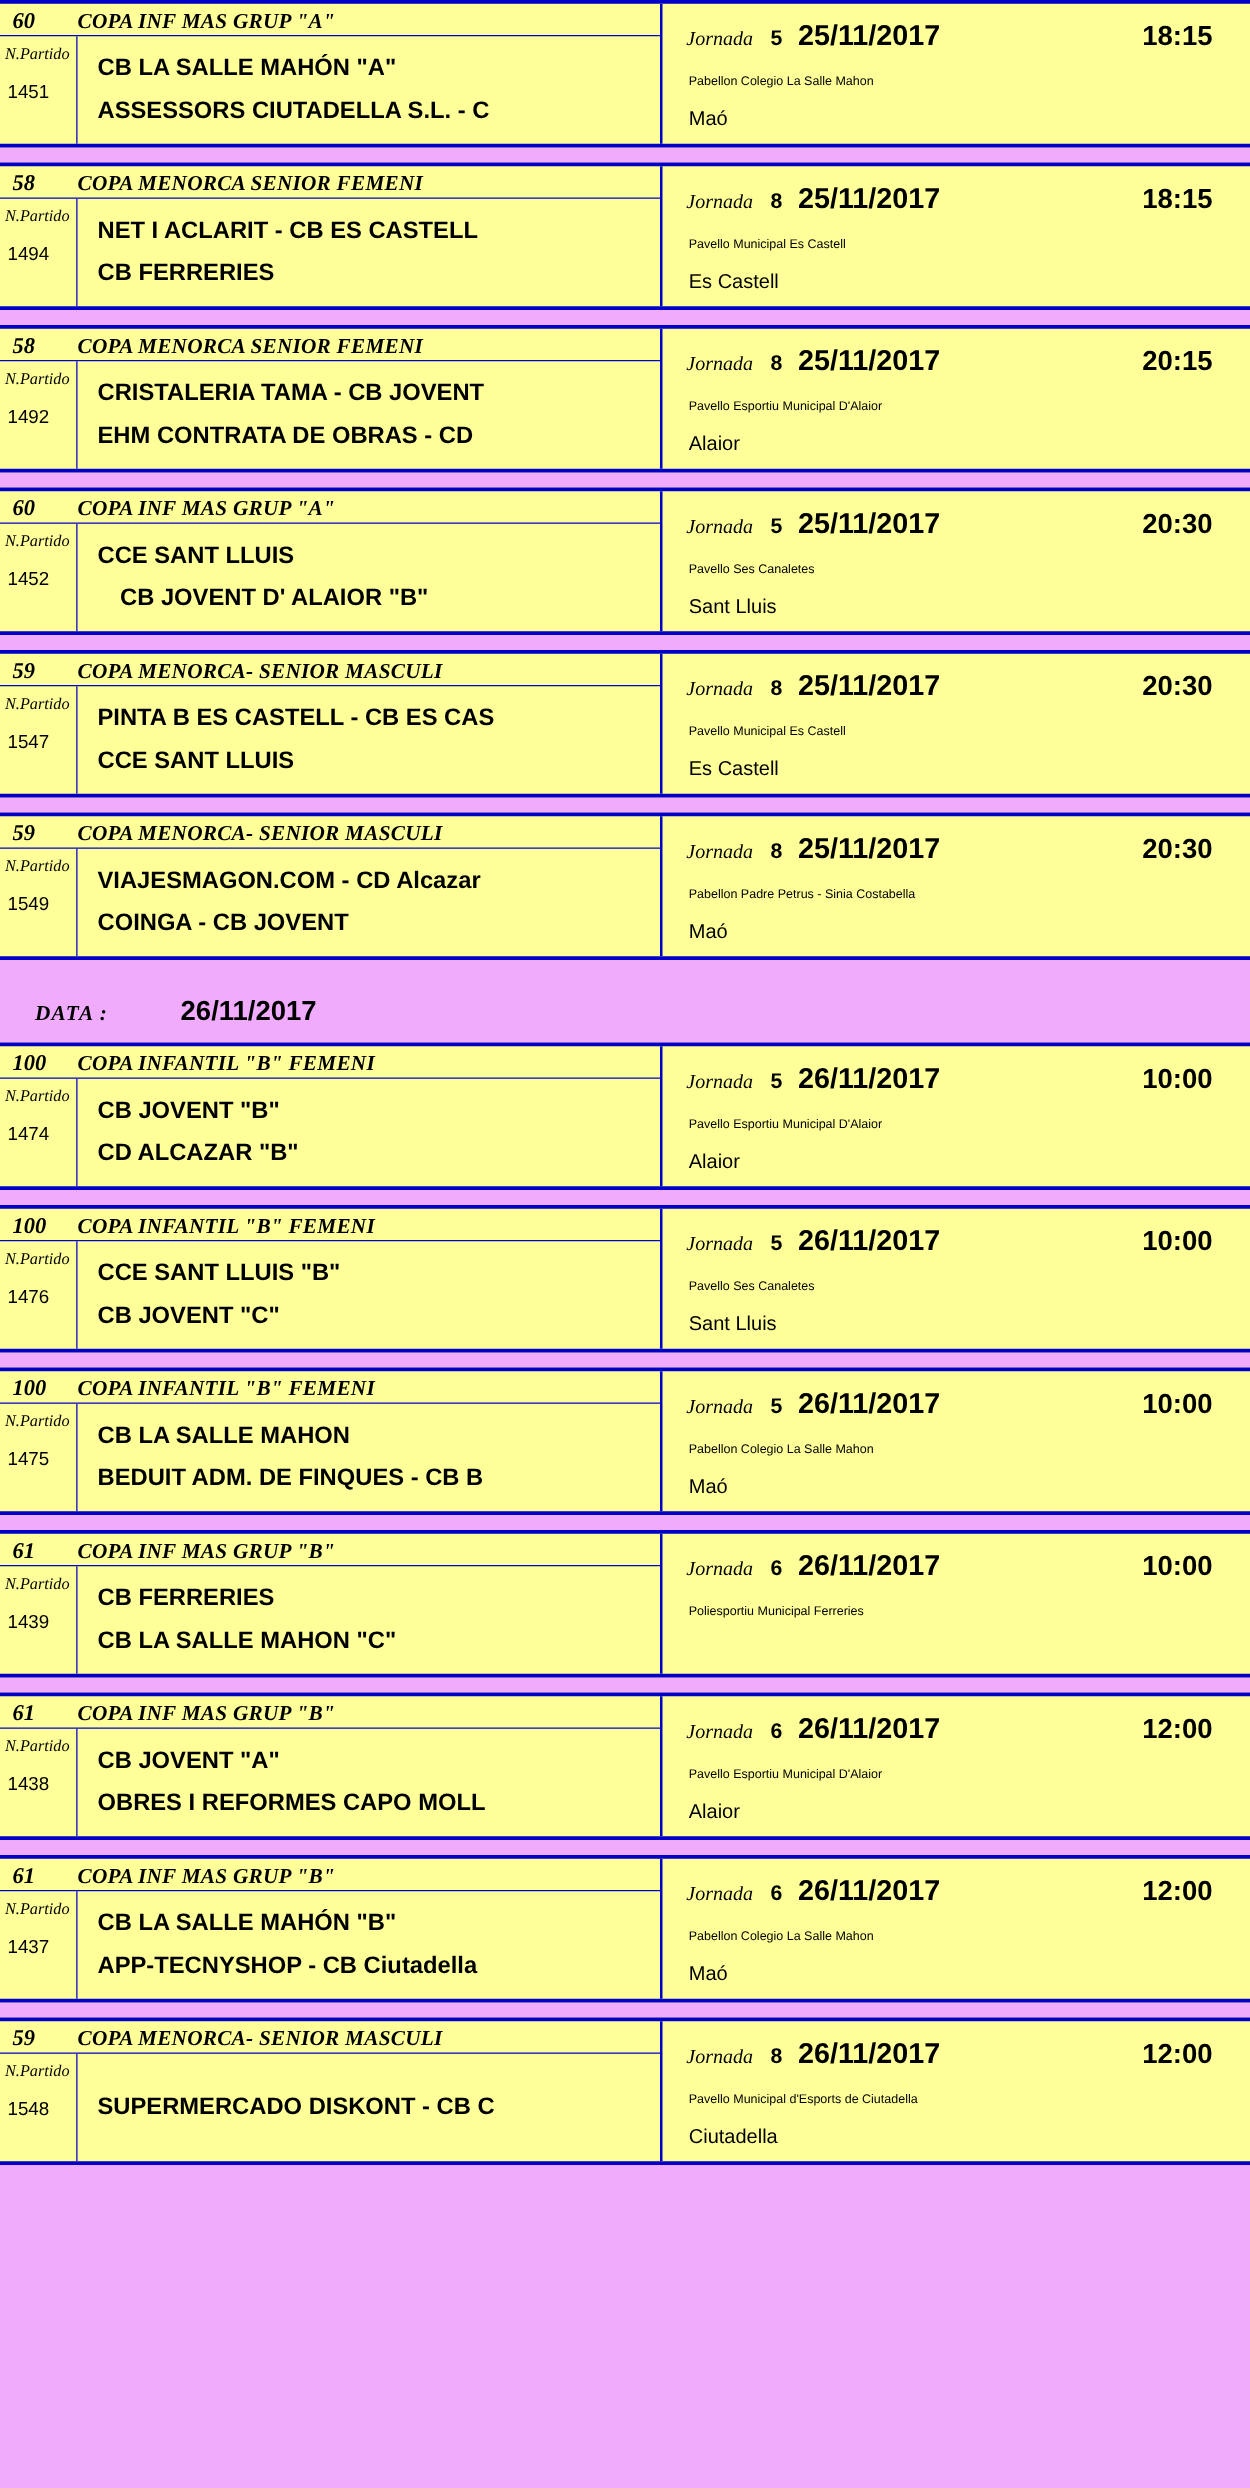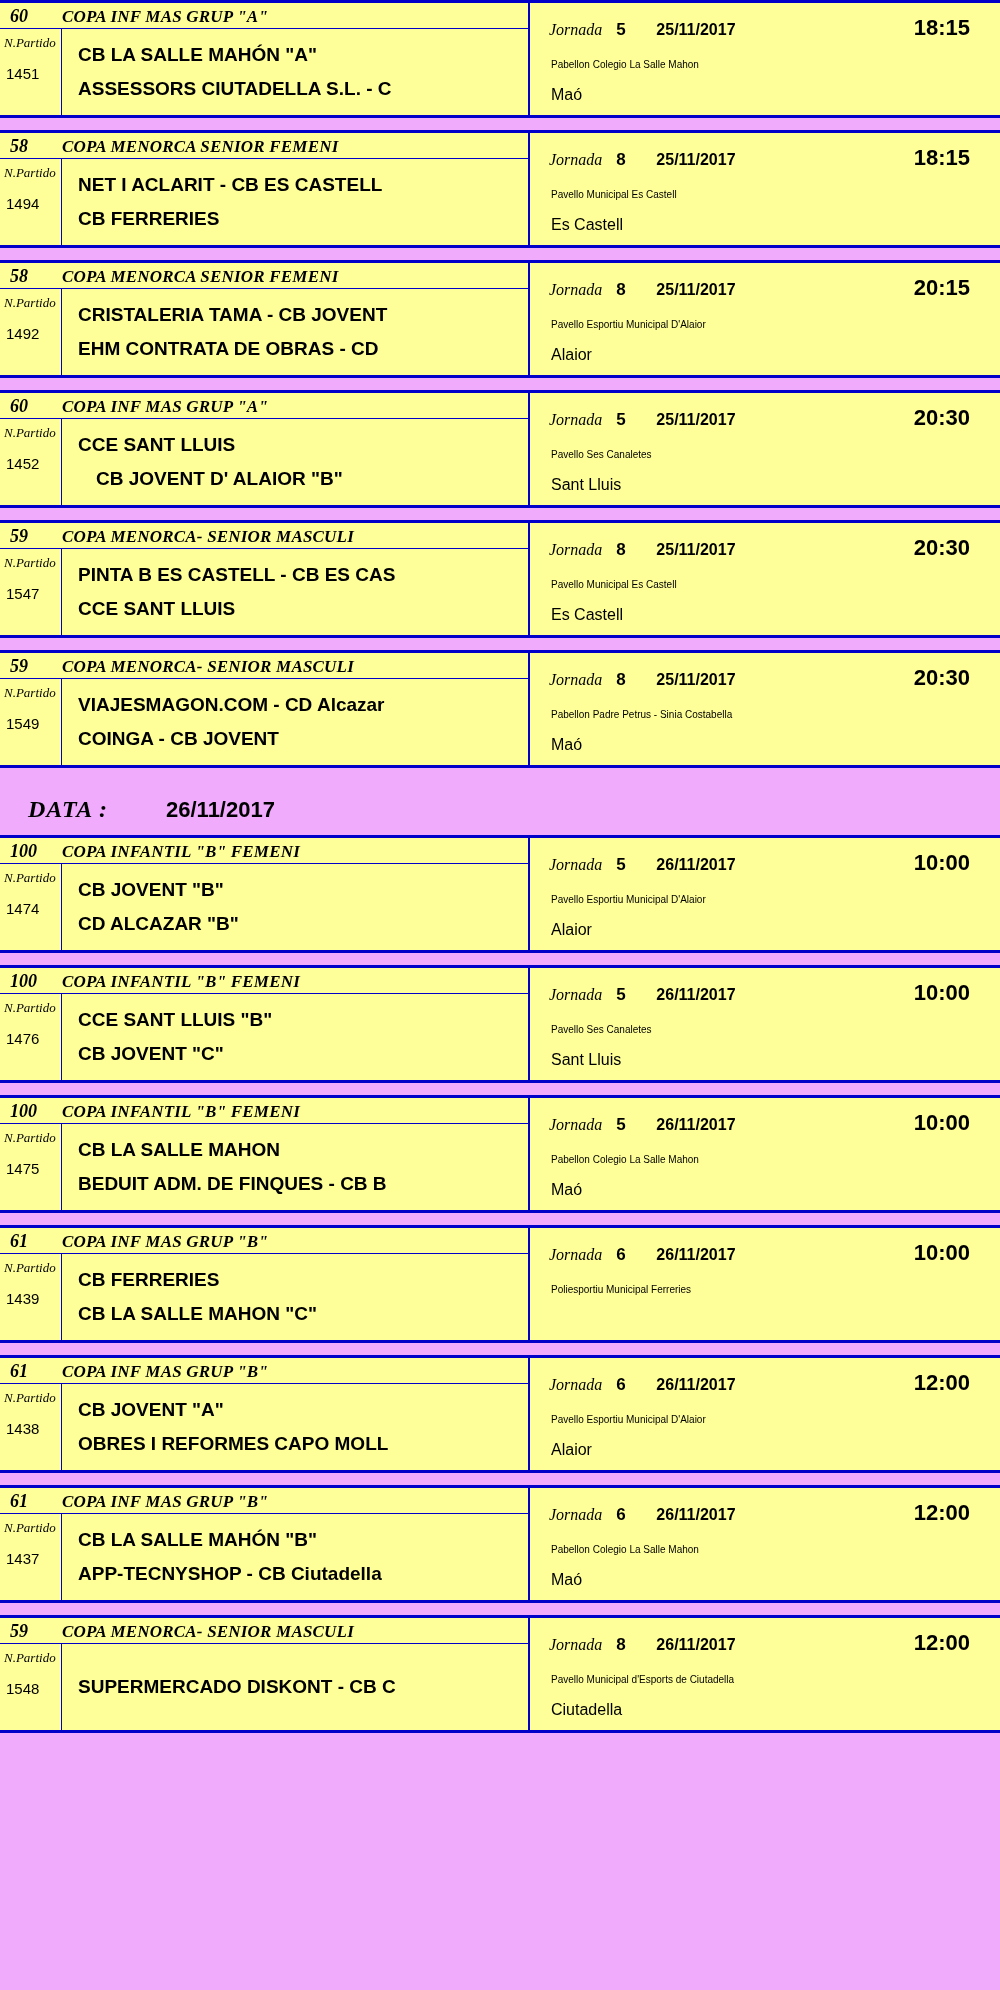--- a/index.html
+++ b/index.html
@@ -118,23 +118,22 @@
     font-family: "Liberation Sans", sans-serif;
     font-weight: bold;
     font-size: 17px;
     color: #000000;
     margin-left: 14px;
     min-width: 22px;
   }
   .date {
     font-family: "Liberation Sans", sans-serif;
     font-weight: bold;
-    font-size: 16px;
-    color: #000000;
-    margin-left: 18px;
+    font-size: 23px;
+    color: #000000;
   }
   .time {
     font-family: "Liberation Sans", sans-serif;
     font-weight: bold;
     font-size: 22px;
     color: #000000;
     margin-left: auto;
     padding-right: 30px;
   }
   .venue {
@@ -153,21 +152,21 @@
   }
   .data-sep {
     display: flex;
     align-items: baseline;
     padding: 16px 0 12px 28px;
   }
   .data-label {
     font-family: "Liberation Serif", serif;
     font-style: italic;
     font-weight: bold;
-    font-size: 24px;
+    font-size: 17px;
     color: #000000;
     letter-spacing: 1px;
   }
   .data-value {
     font-family: "Liberation Sans", sans-serif;
     font-weight: bold;
     font-size: 22px;
     color: #000000;
     margin-left: 58px;
   }

